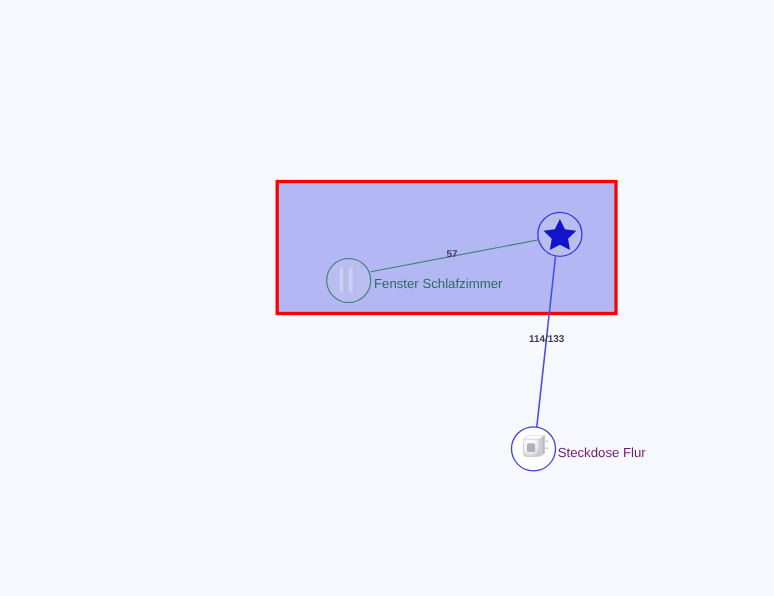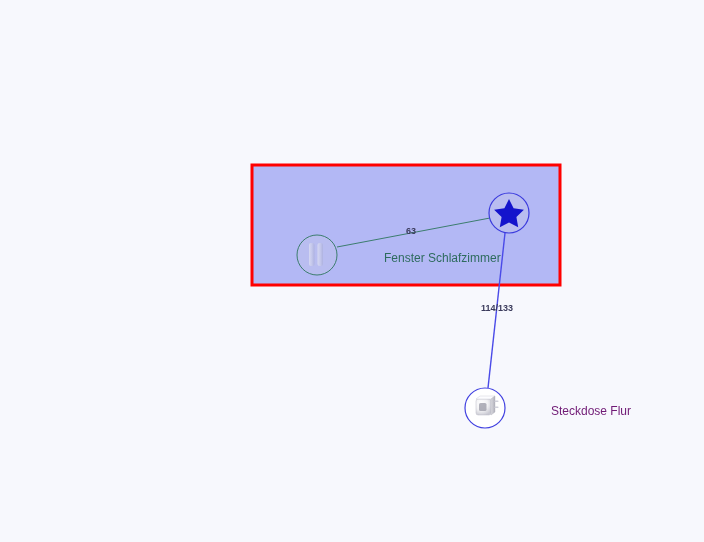--- a/index.html
+++ b/index.html
@@ -21,21 +21,20 @@
     top: 0;
     width: 704px;
     height: 542px;
   }
   .node-label {
     position: absolute;
     font-family: "Liberation Sans", sans-serif;
     font-size: 12px;
     white-space: nowrap;
     line-height: 14px;
-    margin-left: 44px;
   }
   .edge-label {
     position: absolute;
     font-family: "Liberation Sans", sans-serif;
     font-size: 9px;
     font-weight: bold;
     white-space: nowrap;
     color: #3b3b5c;
     line-height: 10px;
   }
@@ -91,15 +90,15 @@
       <rect x="494.4" y="400.5" width="4.2" height="1.6" rx="0.8" fill="#d0d0da"></rect>
       <rect x="494.4" y="406.5" width="4.2" height="1.6" rx="0.8" fill="#d0d0da"></rect>
     </g>
   </g>
 </svg>
 
 <div class="node-label" style="left:340px; top:251px; color:#2e6b5e;">Fenster Schlafzimmer</div>
 
 <div class="node-label" style="left:507px; top:404px; color:#701a75;">Steckdose Flur</div>
 
-<div class="edge-label" style="left:406px; top:226px;">63</div>
+<div class="edge-label" style="left:406px; top:226px;">57</div>
 
 <div class="edge-label" style="left:481px; top:303px;">114/133</div>
 
 </body></html>

